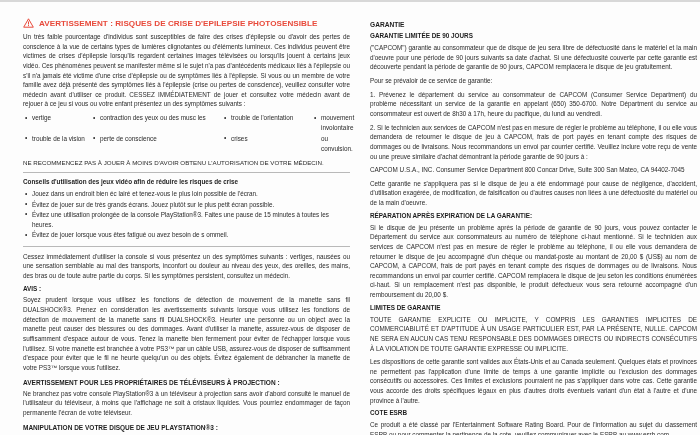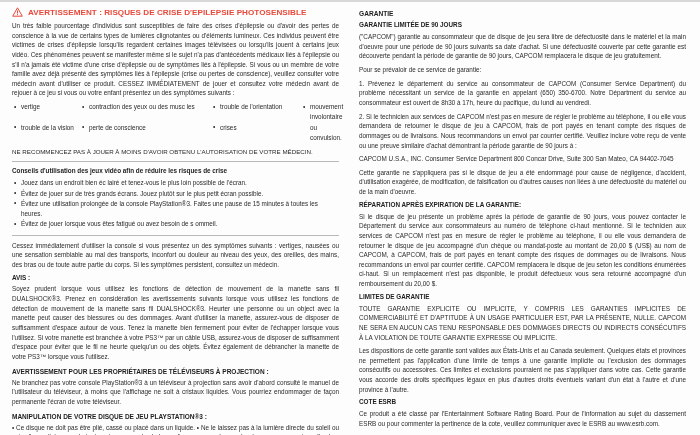--- a/index.html
+++ b/index.html
@@ -14,21 +14,21 @@
     height: 435px;
     font-family: "Liberation Sans", sans-serif;
     color: #231f20;
     overflow: hidden;
   }
   .page {
     position: relative;
     width: 700px;
     height: 435px;
     background: #fdfdfd;
-    padding: 0;
+    padding: 11px;
   }
   .top-strip {
     position: absolute;
     top: 0; left: 0;
     width: 700px;
     height: 2px;
     background: #d8d8d8;
   }
   .columns {
     display: flex;

